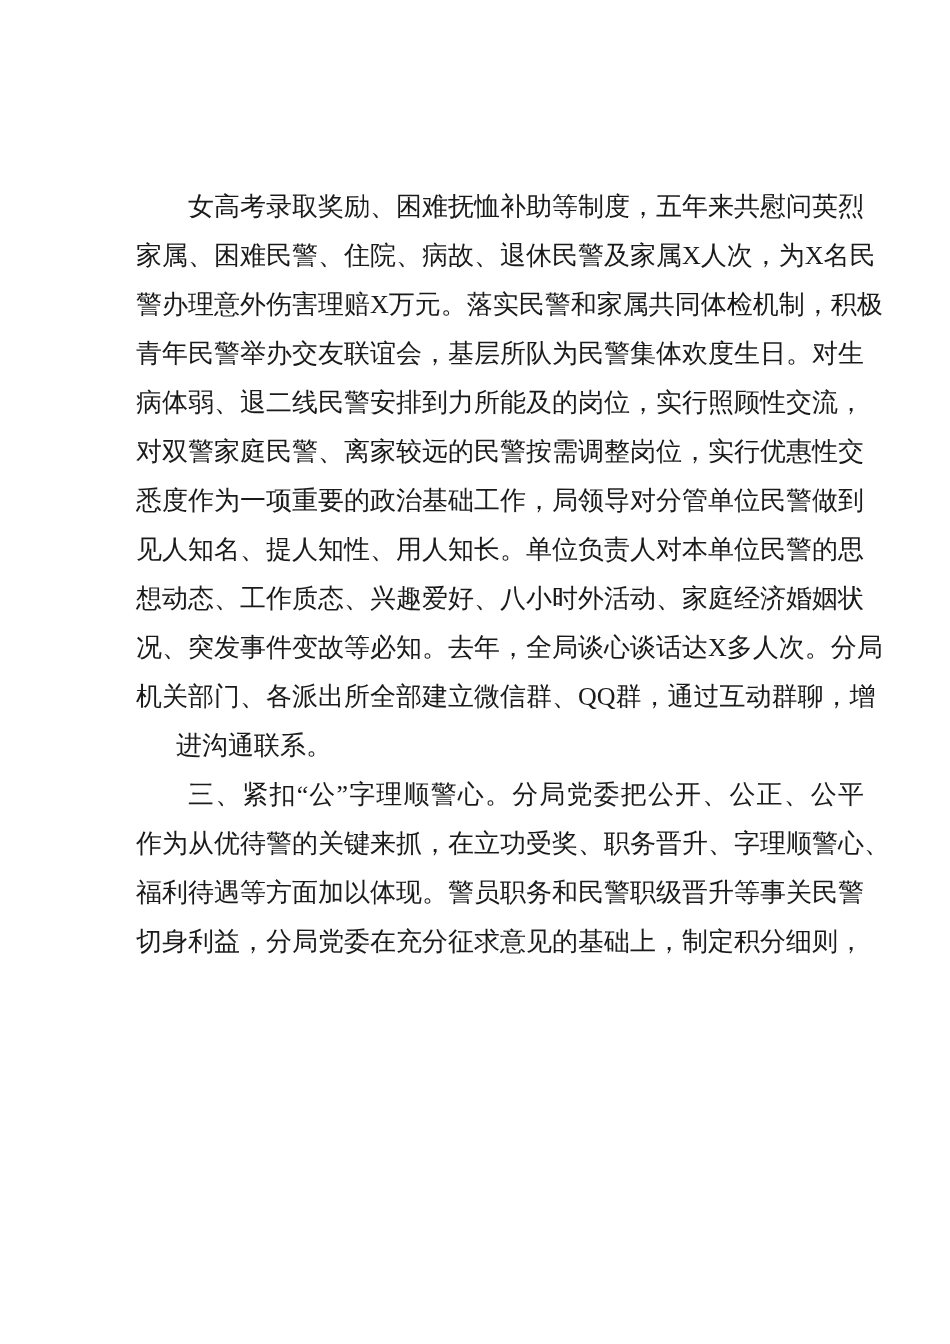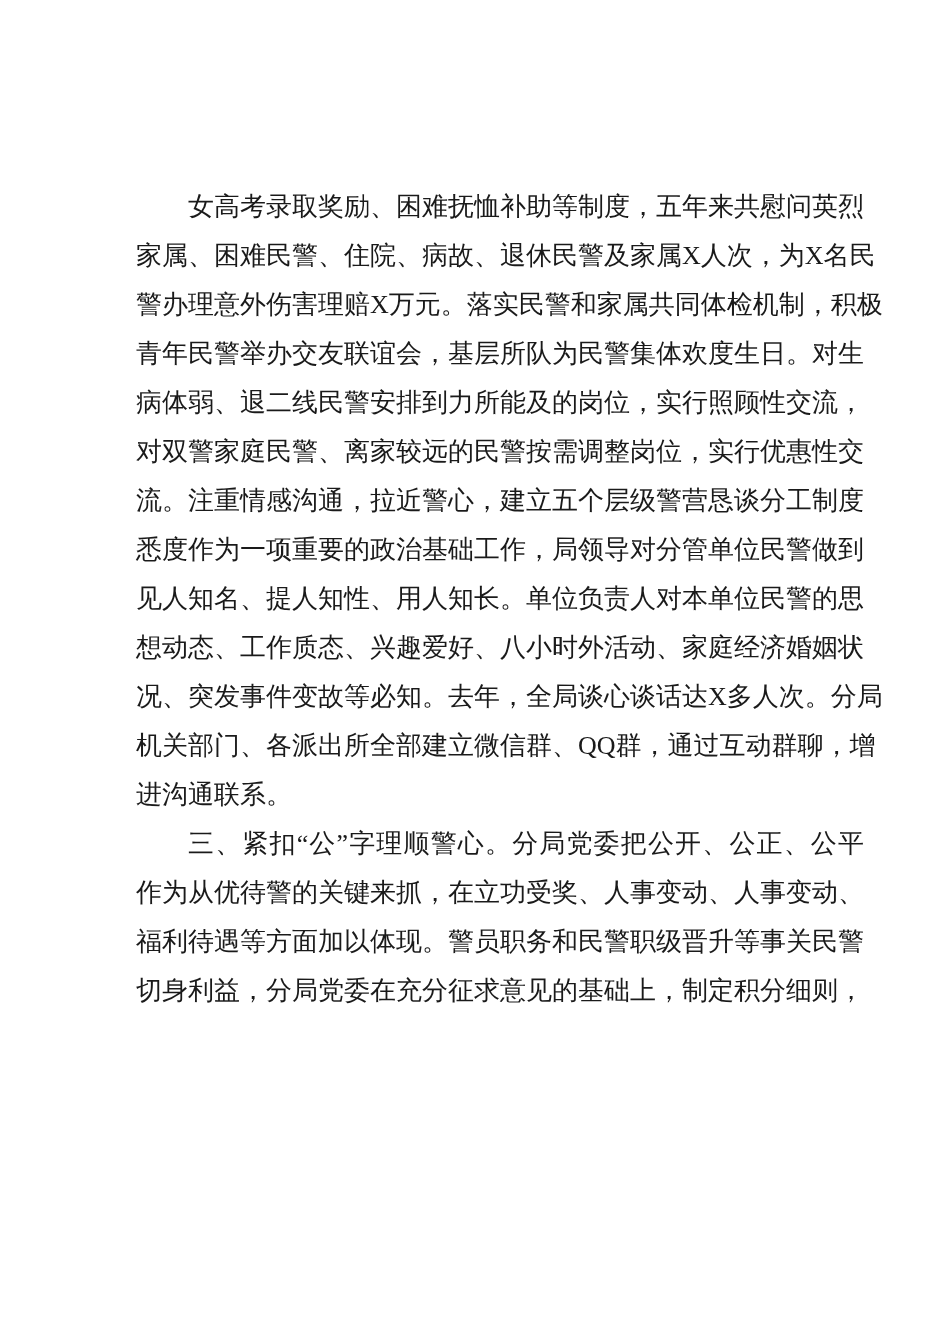--- a/index.html
+++ b/index.html
@@ -30,41 +30,41 @@
     text-align-last: justify;
     white-space: nowrap;
     font-weight: 400;
     letter-spacing: 0;
   }
   .line.indent {
     text-indent: 52px;
   }
   .line.short {
     text-align-last: left;
+    margin-left: 40px;
   }
   .bold {
     font-weight: 400;
   }
 </style>
 </head>
 <body>
 
 <div class="page">
   <div class="text-block">
       <div class="line indent">女高考录取奖励、困难抚恤补助等制度，五年来共慰问英烈</div>
       <div class="line">家属、困难民警、住院、病故、退休民警及家属X人次，为X名民</div>
       <div class="line">警办理意外伤害理赔X万元。落实民警和家属共同体检机制，积极</div>
       <div class="line">青年民警举办交友联谊会，基层所队为民警集体欢度生日。对生</div>
       <div class="line">病体弱、退二线民警安排到力所能及的岗位，实行照顾性交流，</div>
       <div class="line">对双警家庭民警、离家较远的民警按需调整岗位，实行优惠性交</div>
-      <div class="line">流。注重情感沟通，拉近警心，建立五个层级警营恳谈分工制度</div>
       <div class="line">悉度作为一项重要的政治基础工作，局领导对分管单位民警做到</div>
       <div class="line">见人知名、提人知性、用人知长。单位负责人对本单位民警的思</div>
       <div class="line">想动态、工作质态、兴趣爱好、八小时外活动、家庭经济婚姻状</div>
       <div class="line">况、突发事件变故等必知。去年，全局谈心谈话达X多人次。分局</div>
       <div class="line">机关部门、各派出所全部建立微信群、QQ群，通过互动群聊，增</div>
       <div class="line short">进沟通联系。</div>
       <div class="line indent"><span class="bold">三、紧扣“公”字理顺警心。</span>分局党委把公开、公正、公平</div>
-      <div class="line">作为从优待警的关键来抓，在立功受奖、人事变动、人事变动、</div>
+      <div class="line">作为从优待警的关键来抓，在立功受奖、职务晋升、字理顺警心、</div>
       <div class="line">福利待遇等方面加以体现。警员职务和民警职级晋升等事关民警</div>
       <div class="line">切身利益，分局党委在充分征求意见的基础上，制定积分细则，</div>
     </div>
 </div>
 
 </body></html>

